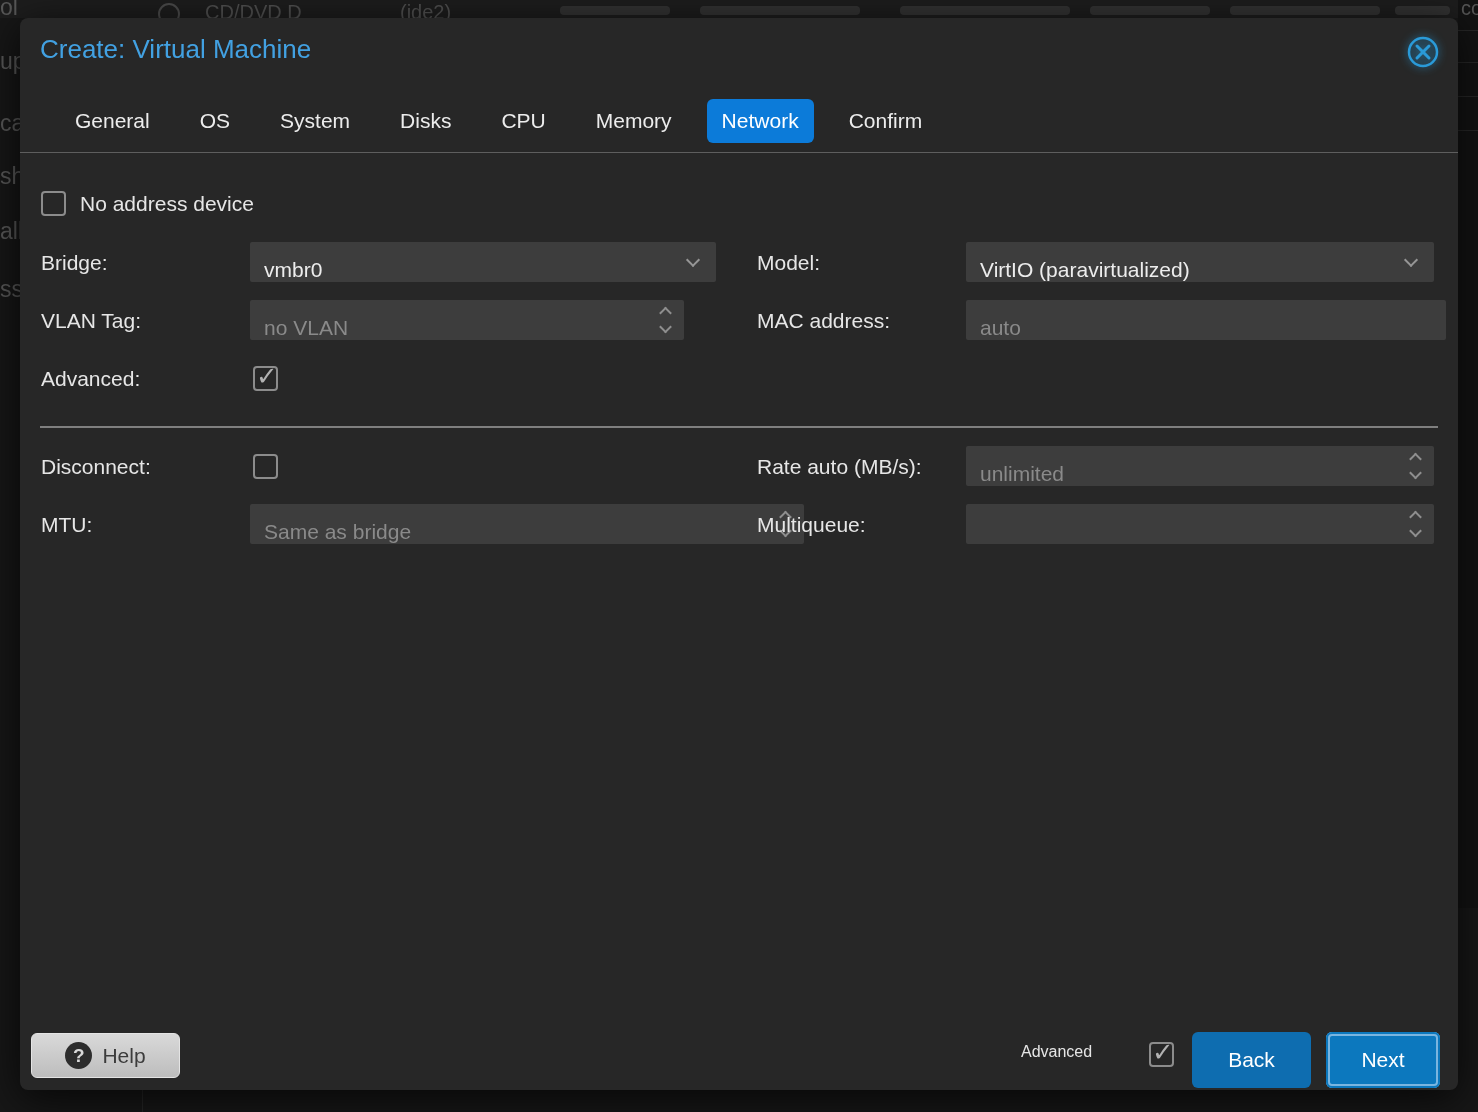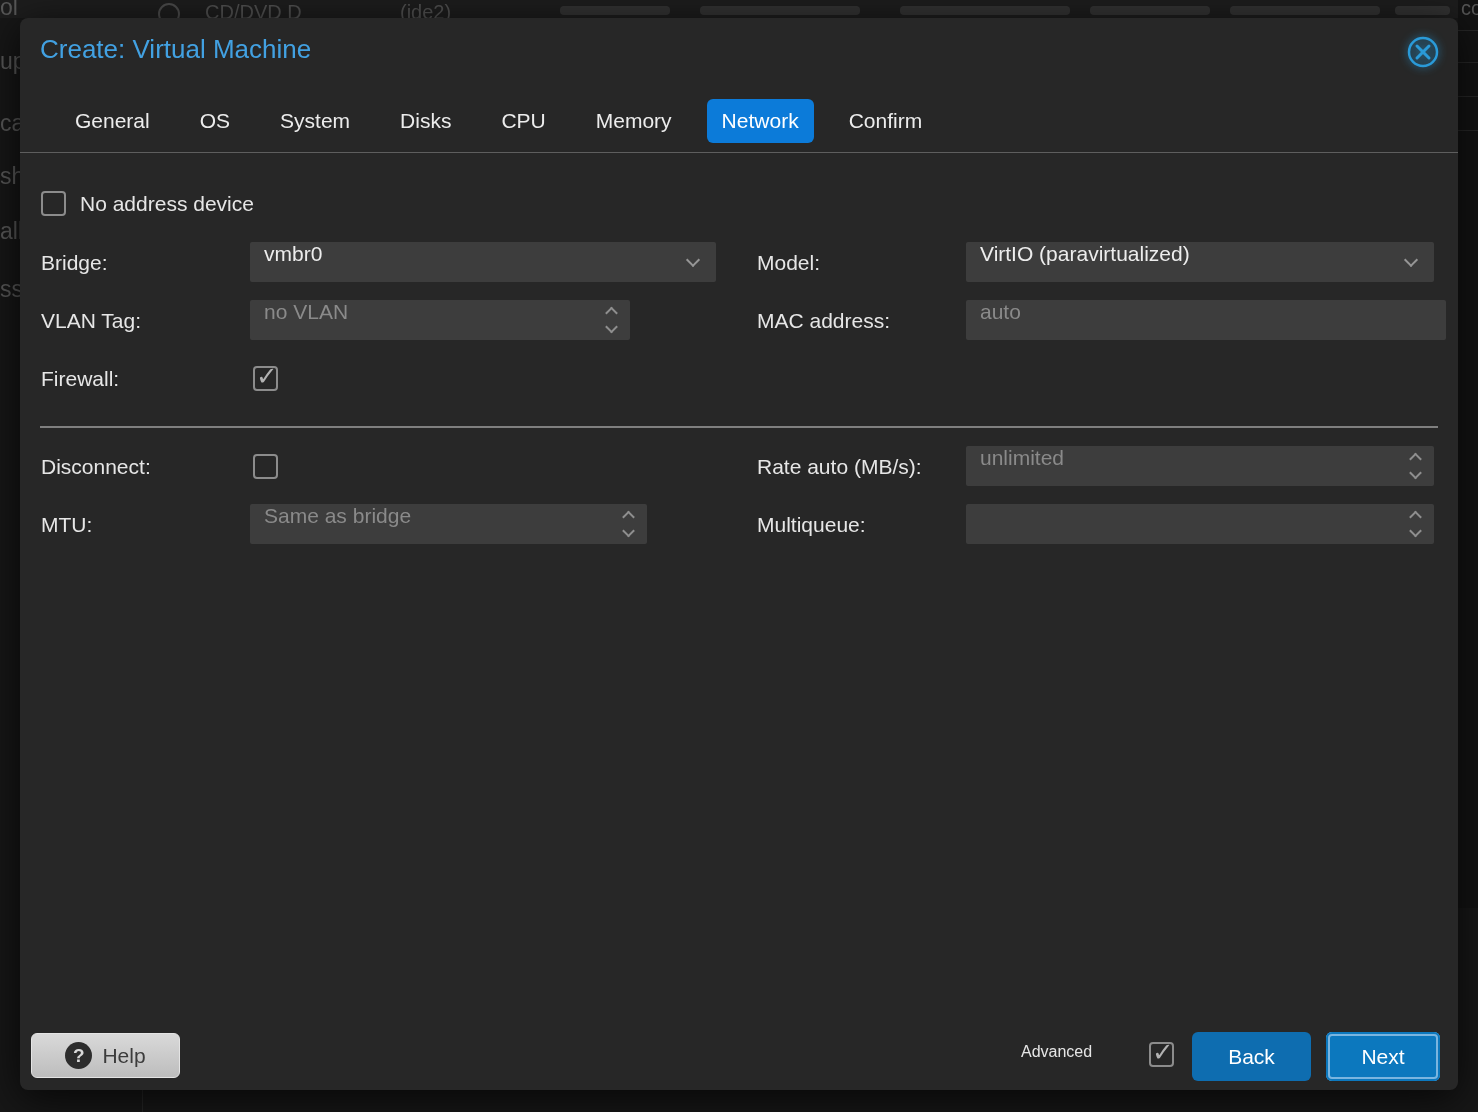--- a/index.html
+++ b/index.html
@@ -47,21 +47,21 @@
     padding:10px 15px; font-size:21px; color:#ececec; border-radius:6px;
     cursor:pointer; white-space:nowrap;
   }
   .tab.active { background:#0c7bd9; color:#ffffff; }
   .tab-underline { position:absolute; left:0; top:134px; width:1438px; height:1px; background:#5e5e5e; }
 
   
   .lbl { position:absolute; font-size:21px; color:#e6e6e6; white-space:nowrap; }
   .field {
     position:absolute; height:40px; background:#3d3d3d; border-radius:2px;
-    font-size:21px; display:flex; align-items:flex-start; padding:0 40px 0 14px;
+    font-size:21px; display:flex; align-items:flex-end; padding:0 40px 0 14px;
     cursor:text;
   }
   .field .val  { color:#ededed; white-space:nowrap; overflow:hidden; }
   .field .ph   { color:#8a8a8a; white-space:nowrap; overflow:hidden; }
 
   .combo-chev {
     position:absolute; right:18px; top:13px; width:10px; height:10px;
     border-right:2px solid #969696; border-bottom:2px solid #969696;
     transform:rotate(45deg);
   }
@@ -89,21 +89,21 @@
   }
   .help-btn .q-circle {
     width:27px; height:27px; border-radius:50%; background:#2d2d2d;
     color:#d9d9d9; font-size:19px; font-weight:bold;
     display:flex; align-items:center; justify-content:center;
   }
   .help-btn .help-label { font-size:21px; color:#3c3c3c; }
 
   .advanced-label { position:absolute; left:1001px; top:1025px; font-size:16px; color:#e6e6e6; }
   .btn {
-    position:absolute; top:1014px; height:49px; border-radius:6px;
+    position:absolute; top:1014px; height:56px; border-radius:6px;
     font-size:21px; color:#ffffff; display:flex; align-items:center; justify-content:center;
     cursor:pointer;
   }
   .btn-back { left:1172px; width:119px; background:#0e6db0; }
   .btn-next {
     left:1306px; width:114px; background:#0c78be;
     box-shadow:inset 0 0 0 2px #0c78be, inset 0 0 0 4px #7ab5e0;
   }
 </style>
 </head>
@@ -171,54 +171,54 @@
     <span class="val">vmbr0</span>
     <span class="combo-chev"></span>
   </div>
   <div class="lbl" style="left:737px;top:233px">Model:</div>
   <div class="field" style="left:946px;top:224px;width:468px">
     <span class="val">VirtIO (paravirtualized)</span>
     <span class="combo-chev"></span>
   </div>
 
   <div class="lbl" style="left:21px;top:291px">VLAN Tag:</div>
-  <div class="field" style="left:230px;top:282px;width:380px">
+  <div class="field" style="left:230px;top:282px;width:434px">
     <span class="ph">no VLAN</span>
     <span class="spinner">
         <span class="chev up"></span>
         <span class="chev down"></span>
       </span>
   </div>
   <div class="lbl" style="left:737px;top:291px">MAC address:</div>
   <div class="field" style="left:946px;top:282px;width:480px">
     <span class="ph">auto</span>
   </div>
 
-  <div class="lbl" style="left:21px;top:349px">Firewall:</div>
+  <div class="lbl" style="left:21px;top:349px">Advanced:</div>
   <div class="cb checked" style="left:233px;top:348px">
     <span class="check">✓</span>
   </div>
 
   <div class="sep"></div>
 
   <div class="lbl" style="left:21px;top:437px">Disconnect:</div>
   <div class="cb" style="left:233px;top:436px">
     
   </div>
   <div class="lbl" style="left:737px;top:437px">Rate auto (MB/s):</div>
   <div class="field" style="left:946px;top:428px;width:468px">
     <span class="ph">unlimited</span>
     <span class="spinner">
         <span class="chev up"></span>
         <span class="chev down"></span>
       </span>
   </div>
 
   <div class="lbl" style="left:21px;top:495px">MTU:</div>
-  <div class="field" style="left:230px;top:486px;width:397px">
+  <div class="field" style="left:230px;top:486px;width:554px">
     <span class="ph">Same as bridge</span>
     <span class="spinner">
         <span class="chev up"></span>
         <span class="chev down"></span>
       </span>
   </div>
   <div class="lbl" style="left:737px;top:495px">Multiqueue:</div>
   <div class="field" style="left:946px;top:486px;width:468px">
     <span class="ph"></span>
     <span class="spinner">

